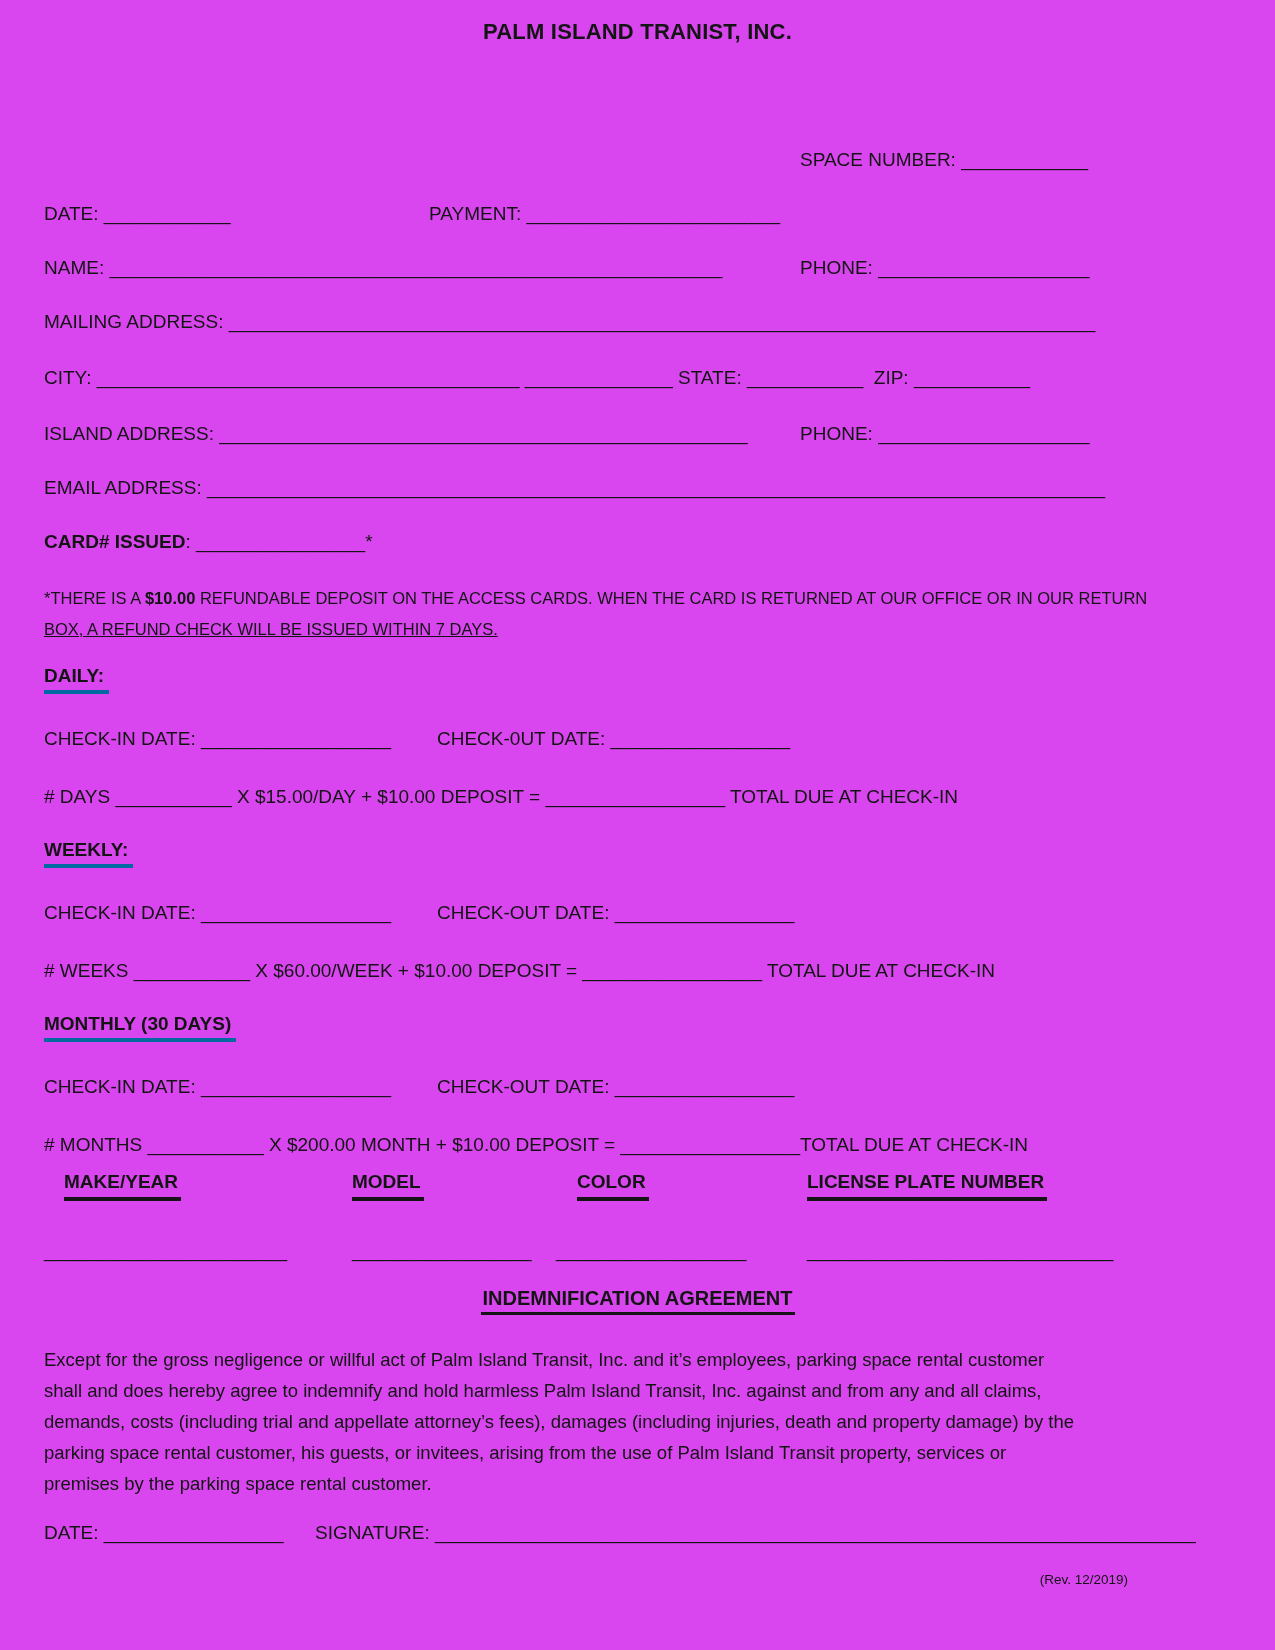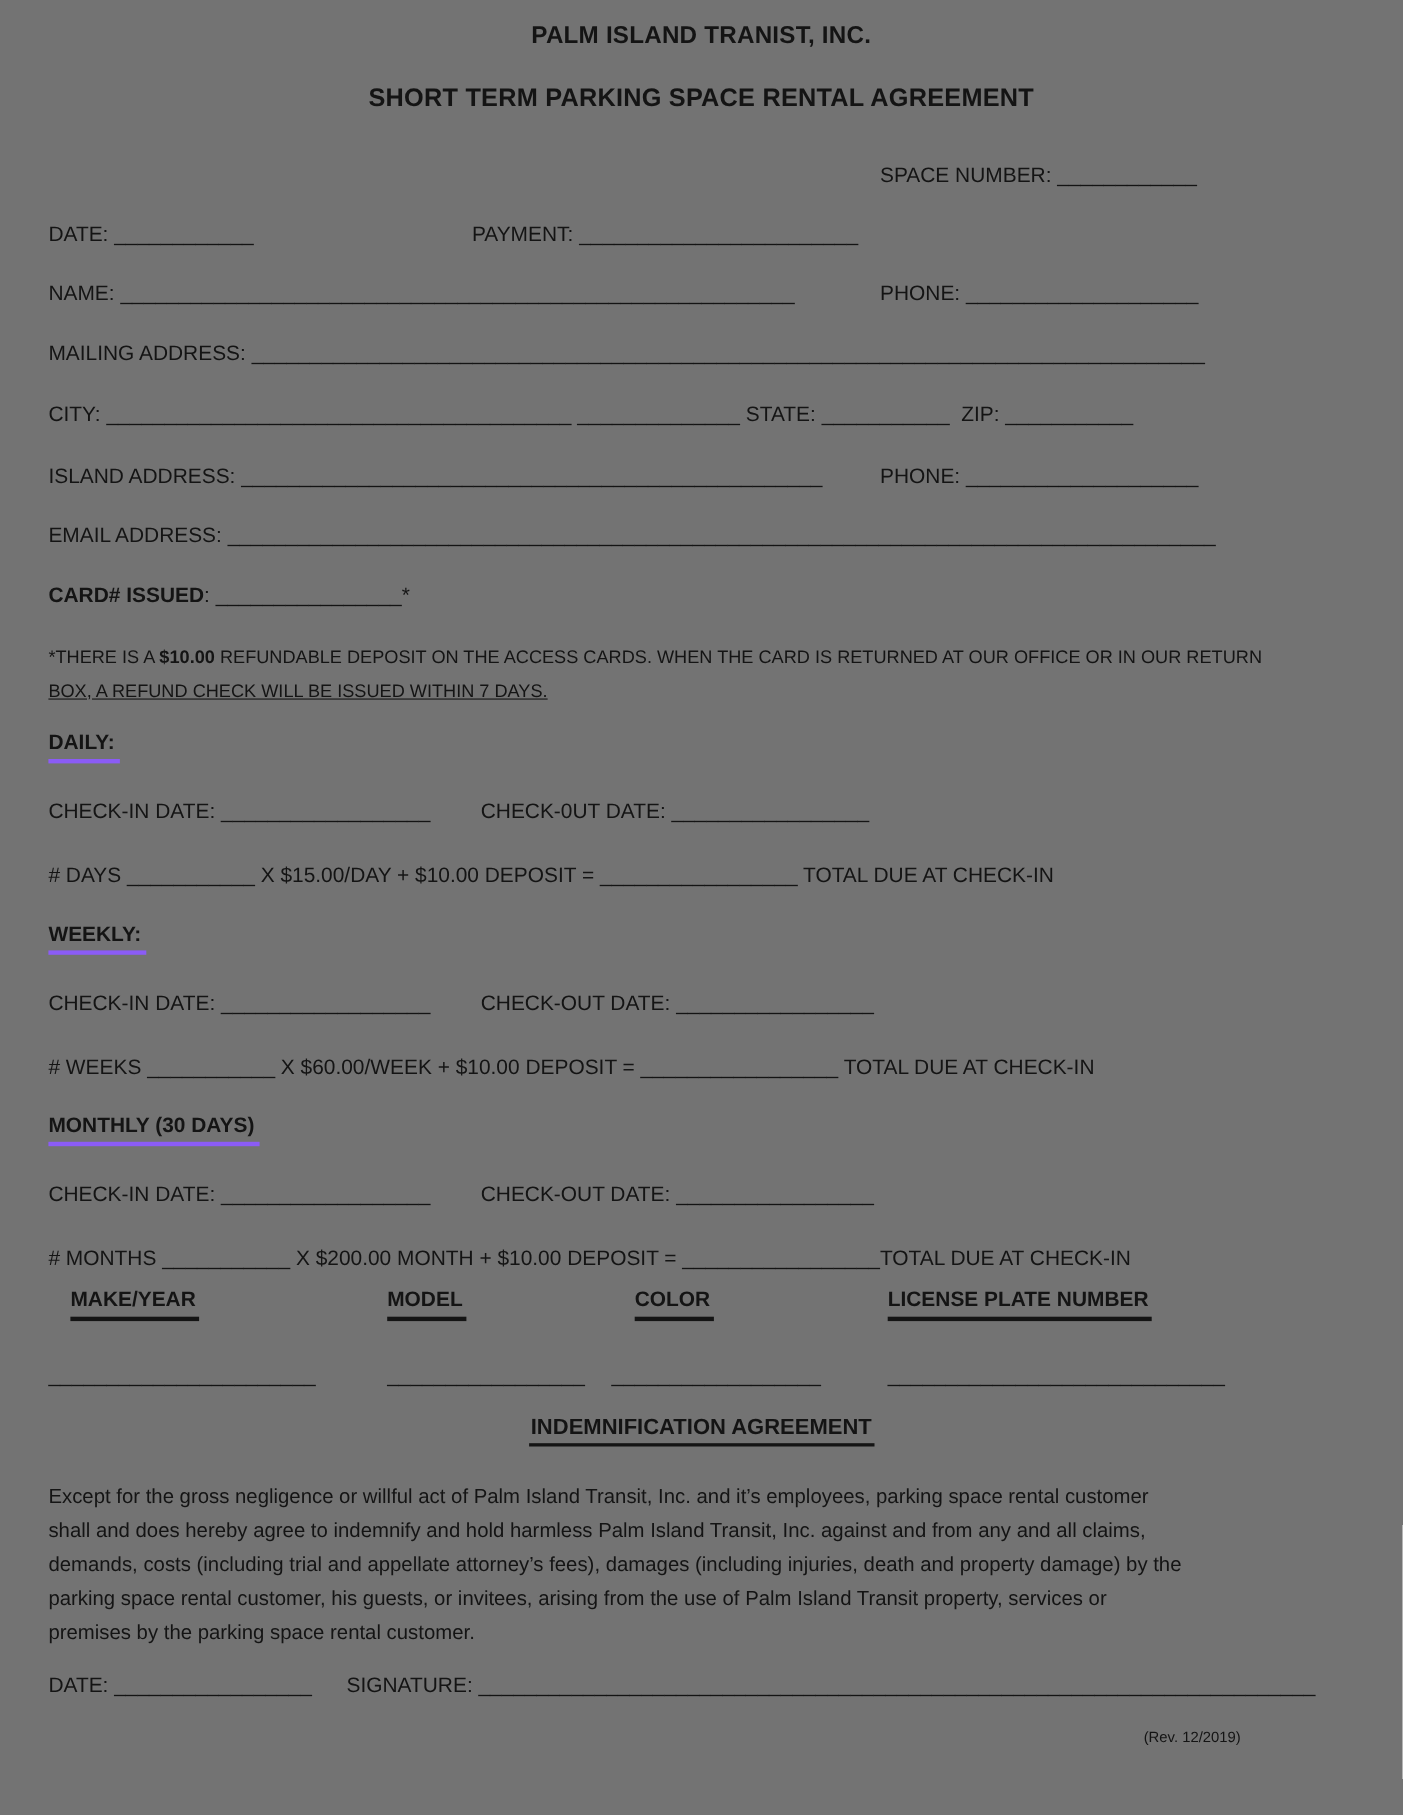--- a/index.html
+++ b/index.html
@@ -1,46 +1,45 @@
 <!DOCTYPE html>
 <html><head>
 <meta charset="utf-8">
 <style>
   html,body{margin:0;padding:0;background:#e8e8e8;}
   .page{
     position:relative;
     width:1275px;height:1650px;
     margin:0 auto;
-    background:#737373;
+    background:#d946ef;
     color:#141414;
     font-family:"Liberation Sans","DejaVu Sans",sans-serif;
     font-size:19px;
     overflow:hidden;
   }
   .r{position:absolute;left:0;width:100%;white-space:pre;}
   .g{position:absolute;white-space:pre;}
   .center{text-align:center;}
   .b{font-weight:700;}
   .title1{font-size:22px;font-weight:700;letter-spacing:.2px;}
   .title2{font-size:23px;font-weight:700;letter-spacing:.2px;}
-  .sechead{display:inline-block;font-weight:700;border-bottom:4px solid #8b5cf6;padding:0 5px 3px 0;}
+  .sechead{display:inline-block;font-weight:700;border-bottom:4px solid #0369a1;padding:0 5px 3px 0;}
   .vhead{display:inline-block;font-weight:700;border-bottom:4px solid #141414;padding:0 3px 4px 0;}
   .indemhead{display:inline-block;font-weight:700;font-size:20px;border-bottom:3px solid #141414;padding:0 2px 2px 2px;}
   .note{font-size:16.5px;line-height:31px;}
   .para{font-size:18.5px;line-height:31px;}
   .rev{font-size:13.5px;}
   .blank{letter-spacing:0;}
 </style>
 </head>
 <body>
 
 <div class="page">
 
   <div class="r center title1" style="top:19px;">PALM ISLAND TRANIST, INC.</div>
-  <div class="r center title2" style="top:75px;">SHORT TERM PARKING SPACE RENTAL AGREEMENT</div>
 
   <div class="r" style="top:149px;"><span class="g" style="left:800px;"><span>SPACE NUMBER:</span> <span class="blank">____________</span></span></div>
 
   <div class="r" style="top:203px;"><span class="g" style="left:44px;"><span>DATE:</span> <span class="blank">____________</span></span><span class="g" style="left:429px;"><span>PAYMENT:</span> <span class="blank">________________________</span></span></div>
 
   <div class="r" style="top:257px;"><span class="g" style="left:44px;"><span>NAME:</span> <span class="blank">__________________________________________________________</span></span><span class="g" style="left:800px;"><span>PHONE:</span> <span class="blank">____________________</span></span></div>
 
   <div class="r" style="top:311px;"><span class="g" style="left:44px;"><span>MAILING ADDRESS:</span> <span class="blank">__________________________________________________________________________________</span></span></div>
 
   <div class="r" style="top:367px;"><span class="g" style="left:44px;"><span>CITY:</span> <span class="blank">________________________________________</span> <span class="blank">______________</span> <span>STATE:</span> <span class="blank">___________</span>  <span>ZIP:</span> <span class="blank">___________</span></span></div>

